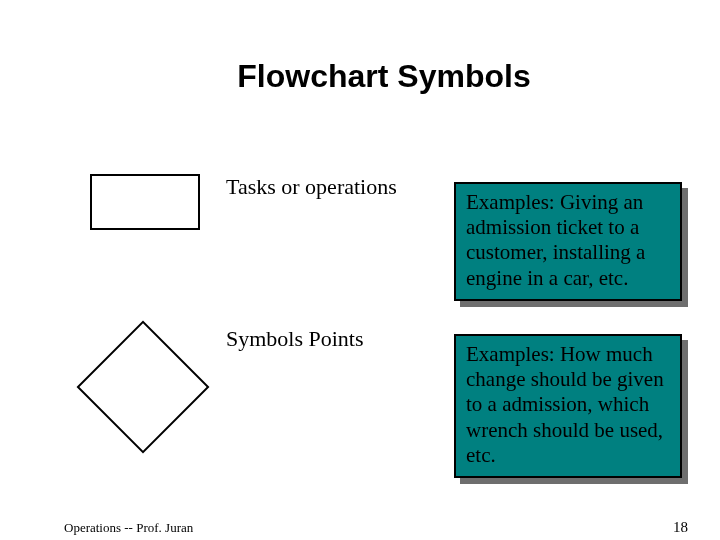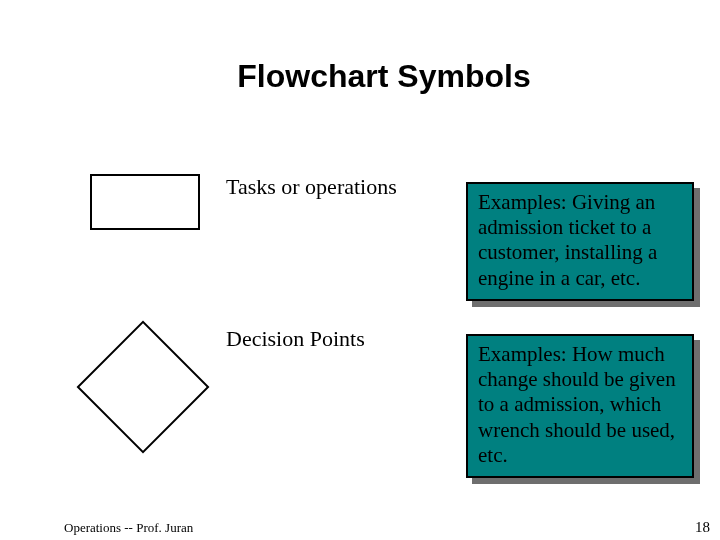--- a/index.html
+++ b/index.html
@@ -55,21 +55,21 @@
     left: 178px;
     top: 0px;
     width: 210px;
     font-size: 22px;
     text-align: left;
     padding-right: 6px;
     line-height: 1.15;
   }
   .example-box {
     position: absolute;
-    left: 406px;
+    left: 394px;
     top: -4px;
     width: 252px;
   }
   .example-shadow {
     position: absolute;
     left: 6px;
     top: 6px;
     right: -6px;
     bottom: -6px;
     background: #6e6e6e;
@@ -84,21 +84,21 @@
     padding: 6px 10px 8px 10px;
   }
   .footer {
     position: absolute;
     left: 28px;
     bottom: 16px;
     font-size: 13px;
   }
   .pagenum {
     position: absolute;
-    right: 22px;
+    right: 44px;
     bottom: 16px;
     font-size: 15px;
   }
 </style>
 </head>
 <body>
 
 <div class="title">Flowchart Symbols</div>
 
 <div class="row row1">
@@ -107,21 +107,21 @@
   <div class="example-box">
     <div class="example-shadow"></div>
     <div class="example-content">Examples: Giving an admission ticket to a customer, installing a engine in a car, etc.</div>
   </div>
 </div>
 
 <div class="row row2">
   <div class="symbol-diamond-wrap">
     <div class="symbol-diamond"></div>
   </div>
-  <div class="label">Decision Points</div>
+  <div class="label">Symbols Points</div>
   <div class="example-box">
     <div class="example-shadow"></div>
     <div class="example-content">Examples: How much change should be given to a admission, which wrench should be used, etc.</div>
   </div>
 </div>
 
 <div class="footer">Operations  --  Prof. Juran</div>
 <div class="pagenum">18</div>
 
 </body></html>

